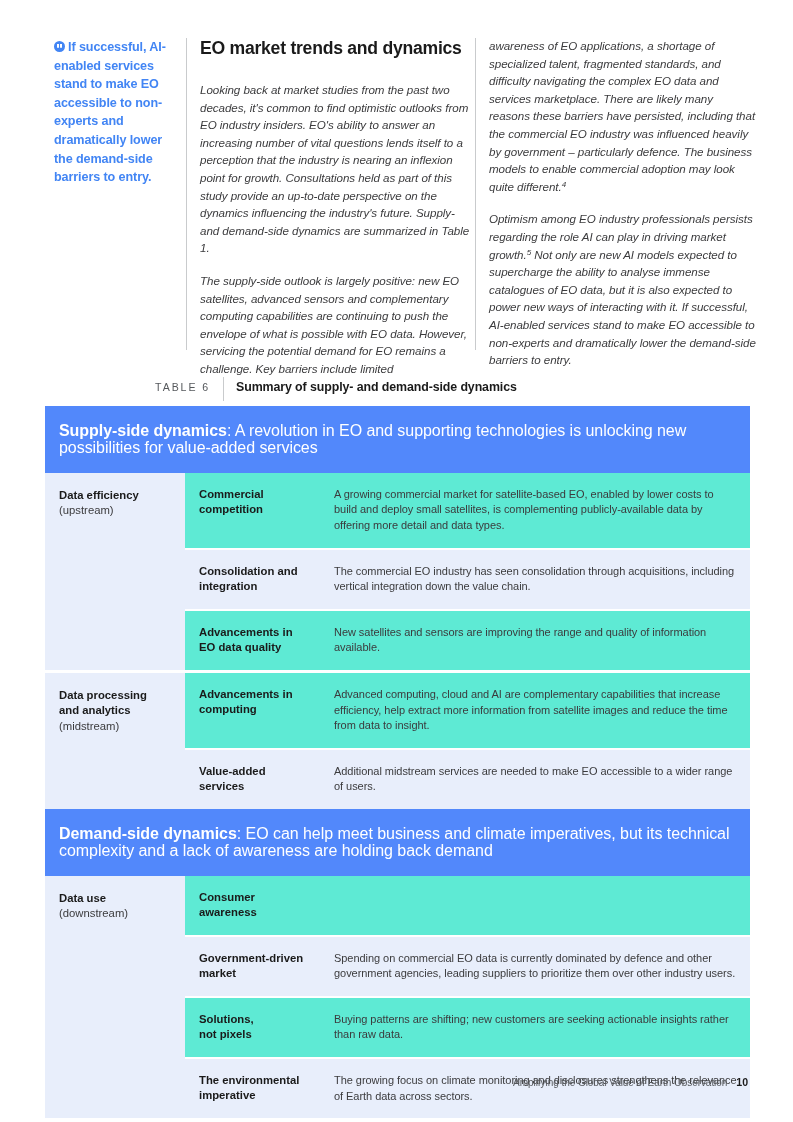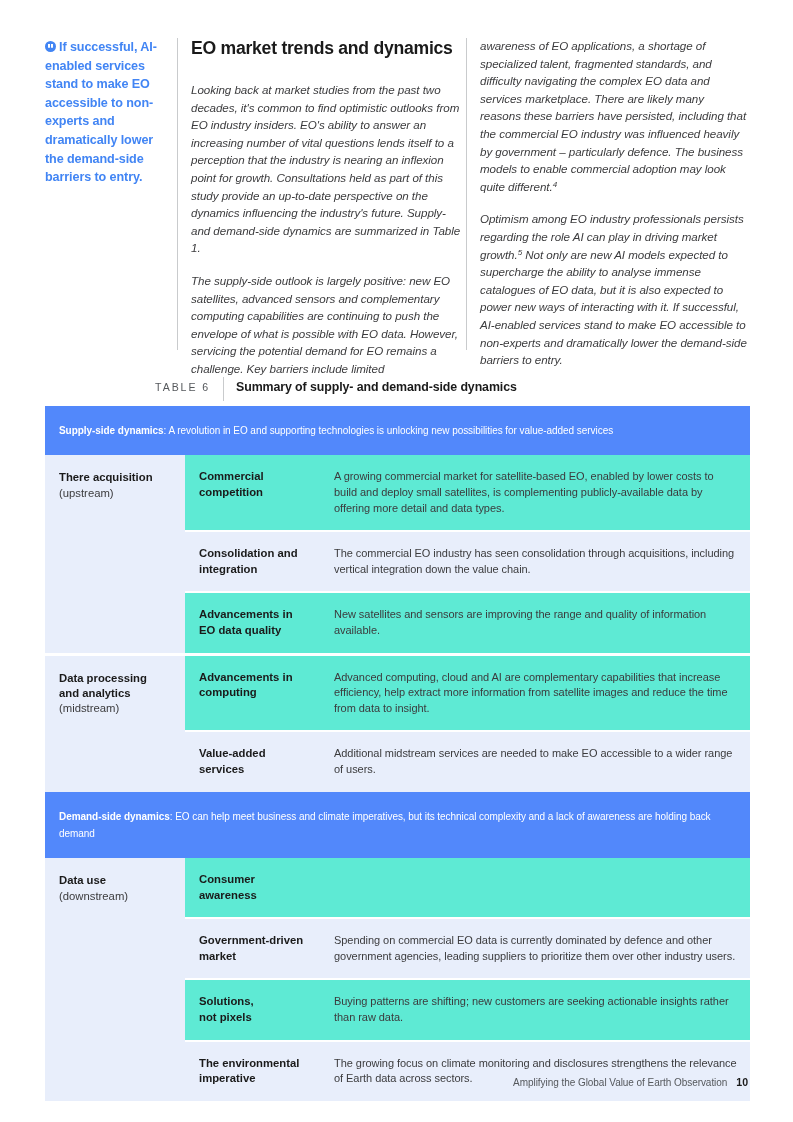--- a/index.html
+++ b/index.html
@@ -12,21 +12,21 @@
     height: 1122px;
     position: relative;
     font-family: "Liberation Sans", sans-serif;
     color: #231f20;
     -webkit-font-smoothing: antialiased;
   }
 
   
   .article {
     position: absolute;
-    left: 0;
+    left: 9px;
     top: 0;
     width: 762px;
     height: 360px;
   }
 
   
   .pullquote {
     position: absolute;
     left: 45px;
     top: 38px;
@@ -141,21 +141,21 @@
   
   .table {
     position: absolute;
     left: 45px;
     top: 406px;
     width: 705px;
   }
   .band {
     background: #5288FB;
     color: #ffffff;
-    font-size: 10px;
+    font-size: 16px;
     line-height: 17.4px;
     padding: 16px 14px 16px 14px;
     letter-spacing: -0.05px;
   }
   .band b { font-weight: bold; }
   .band.demand { padding: 16px 14px 16px 14px; }
 
   .grp {
     display: flex;
     width: 705px;
@@ -248,21 +248,21 @@
 <div class="caption-row">
   <div class="caption-label">TABLE 6</div>
   <div class="caption-divider"></div>
   <div class="caption-title">Summary of supply- and demand-side dynamics</div>
 </div>
 
 <div class="table" id="table-root">
     <div class="band"><b>Supply-side dynamics</b><span>: A revolution in EO and supporting technologies is unlocking new possibilities for value-added services</span></div>
     <div class="grp">
       <div class="grp-left">
-        <div class="g-title">There acquisition</div>
+        <div class="g-title">Data efficiency</div>
         <div class="g-sub">(upstream)</div>
       </div>
       <div class="grp-rows">
         <div class="row">
           <div class="row-label">
             <div>Commercial</div>
             <div>competition</div>
           </div>
           <div class="row-desc">A growing commercial market for satellite-based EO, enabled by lower costs to build and deploy small satellites, is complementing publicly-available data by offering more detail and data types.</div>
         </div>

